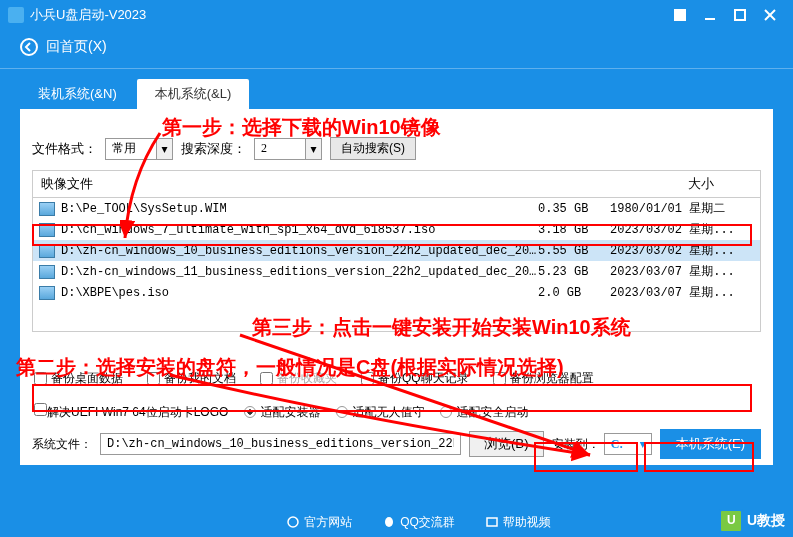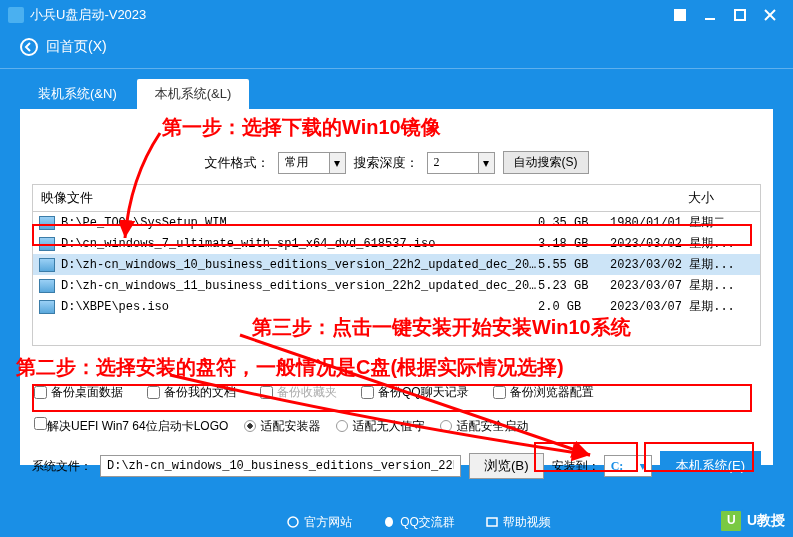--- a/index.html
+++ b/index.html
@@ -19,21 +19,21 @@
 .tabbar { padding: 10px 20px 0; display: flex; gap: 2px; position: relative; }
 .tab { padding: 6px 18px; background: transparent; color: #fff; cursor: pointer; font-size: 13px; }
 .tab.active { background: #fff; color: #333; border-radius: 2px 2px 0 0; }
 
 .annot { position: absolute; color: #ff0000; font-weight: bold; pointer-events: none; z-index: 10; }
 .annot1 { top: 114px; left: 162px; font-size: 20px; }
 .annot2 { top: 314px; left: 252px; font-size: 20px; }
 .annot3 { top: 354px; left: 16px; font-size: 20px; }
 
 .main { background: #fff; margin: 0 20px; padding: 14px 12px; height: 356px; position: relative; }
-.filterrow { display: flex; align-items: center; gap: 8px; margin-bottom: 10px; margin-top: 28px; justify-content: center; }
+.filterrow { display: flex; align-items: center; gap: 8px; margin-bottom: 10px; margin-top: 14px; }
 .filterrow label { font-size: 13px; }
 .dd { display: flex; align-items: center; border: 1px solid #999; height: 22px; background: #fff; }
 .dd input { border: none; outline: none; padding: 0 6px; width: 50px; font-size: 12px; font-family: Liberation Serif, serif; }
 .dd .chev { width: 16px; border-left: 1px solid #999; display: flex; align-items: center; justify-content: center; height: 100%; background: #f0f0f0; }
 .btn-auto { border: 1px solid #999; background: #e8e8e8; padding: 2px 10px; font-size: 12px; cursor: pointer; }
 
 .filelist { border: 1px solid #ccc; height: 162px; overflow: hidden; }
 .fhead { display: flex; border-bottom: 1px solid #ccc; background: #fff; font-size: 13px; }
 .fhead > div { padding: 4px 8px; border-right: 1px solid transparent; }
 .col-name { flex: 1; }
@@ -51,21 +51,21 @@
 .checkrow { display: flex; gap: 24px; margin-top: 32px; padding: 6px 2px; }
 .checkrow label { display: flex; align-items: center; gap: 4px; font-size: 12px; }
 .checkrow input[type=checkbox] { width: 13px; height: 13px; }
 .checkrow .dimmed { color: #aaa; }
 
 .checkrow2 { display: flex; gap: 16px; margin-top: 4px; padding: 6px 2px; align-items: center; }
 .radio { display: flex; align-items: center; gap: 4px; }
 .radio .r { width: 12px; height: 12px; border: 1px solid #999; border-radius: 50%; display: inline-block; }
 .radio .r.checked { background: radial-gradient(#333 35%, #fff 40%); }
 
-.bottomrow { display: flex; align-items: center; gap: 8px; margin-top: 10px; }
+.bottomrow { display: flex; align-items: center; gap: 8px; margin-top: 2px; }
 .sysfile-input { flex: 1; border: 1px solid #999; padding: 3px 6px; font-size: 12px; font-family: "Courier New", monospace; }
 .btn-browse { border: 1px solid #999; background: #f0f0f0; padding: 3px 14px; cursor: pointer; }
 .install-to { display: flex; align-items: center; gap: 4px; }
 .install-to .dd input { width: 30px; color: #1a8fe6; font-weight: bold; }
 .btn-install { background: #1a8fe6; color: #fff; border: none; padding: 6px 16px; font-size: 13px; cursor: pointer; }
 
 .footer { position: absolute; bottom: 0; left: 0; right: 0; height: 30px; display: flex; align-items: center; justify-content: center; gap: 30px; color: #fff; margin-left: 44px; }
 .footer .fitem { display: flex; align-items: center; gap: 4px; cursor: pointer; }
 .footer .fic { width: 14px; height: 14px; }
 

